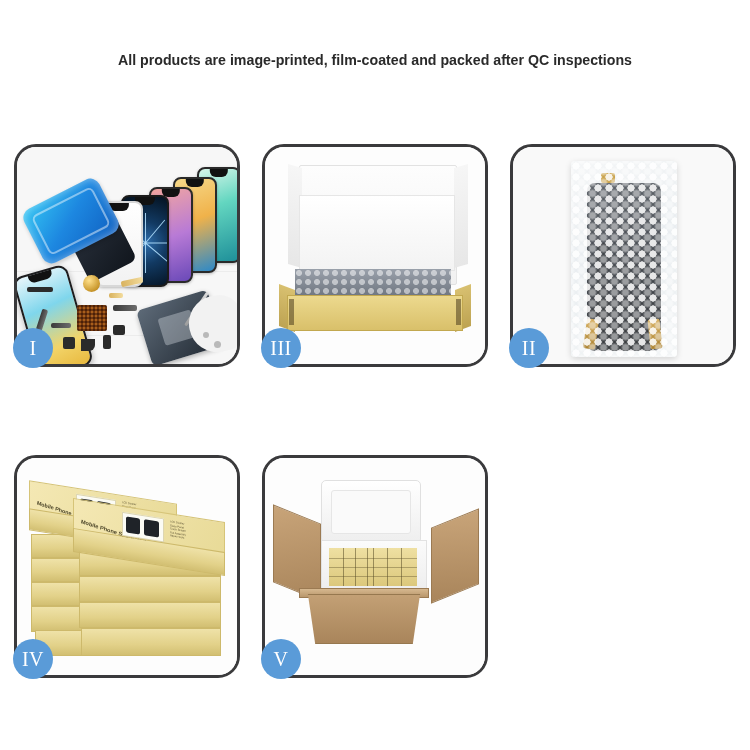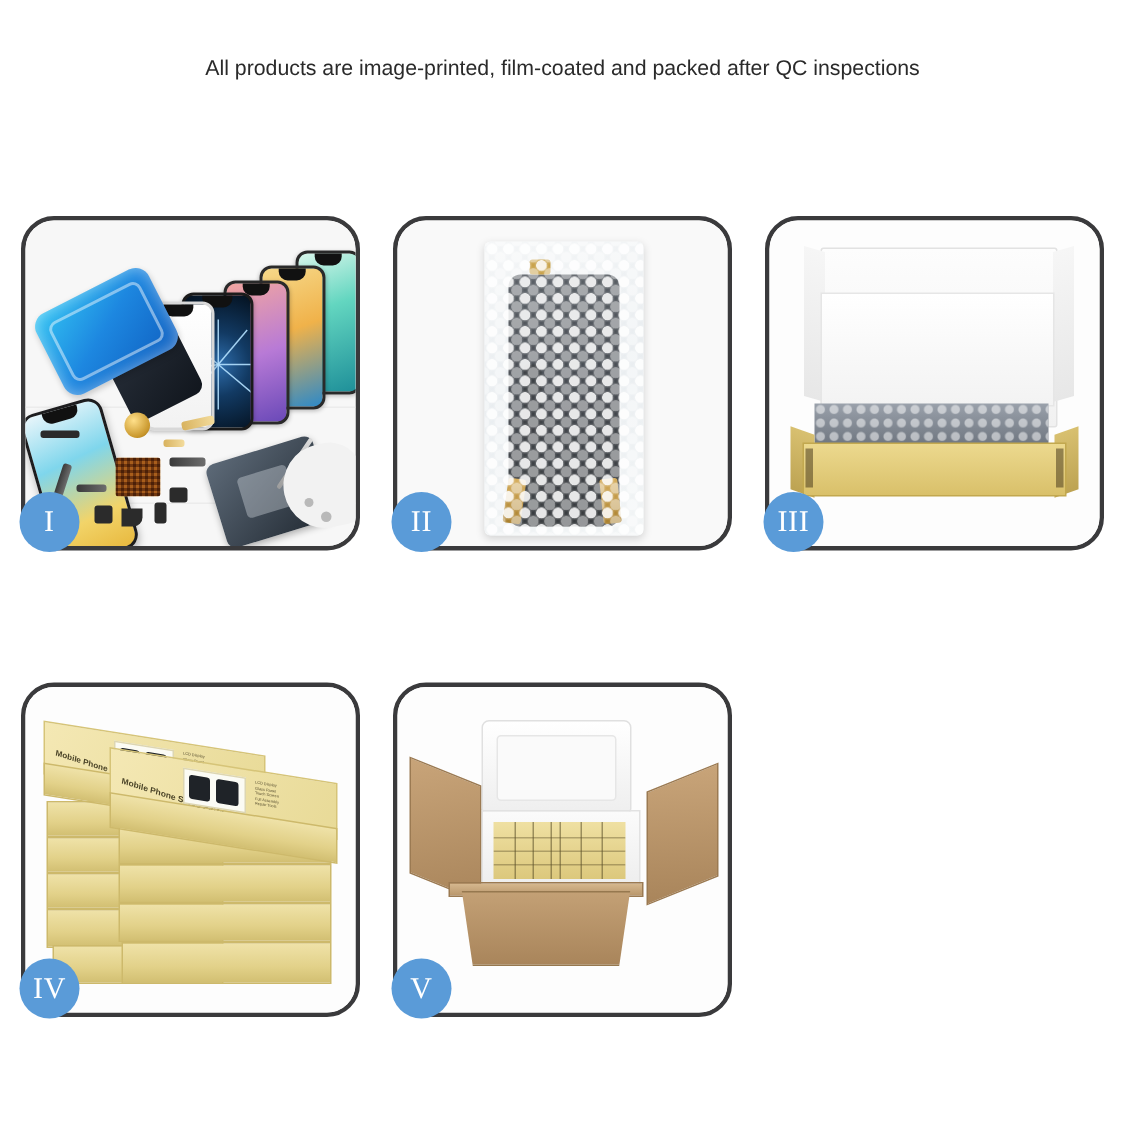--- a/index.html
+++ b/index.html
@@ -32,24 +32,24 @@
   .page-title {
     font-family: "Liberation Sans", sans-serif;
     font-size: 37px;
     font-weight: 400;
     letter-spacing: 1.1px;
     color: #1a1a1a;
     line-height: 44px;
     white-space: nowrap;
   }
   .page-subtitle {
-    margin-top: 0;
+    margin-top: 14px;
     font-family: "Liberation Sans", sans-serif;
     font-size: 14.2px;
-    font-weight: 400;
+    font-weight: 700;
     color: #2a2a2a;
     line-height: 20px;
     white-space: nowrap;
   }
 
   
   .grid {
     position: absolute;
     left: 14px;
     top: 144px;
@@ -622,47 +622,47 @@
         <div class="p1-chassis"></div>
         <div class="tweezer"></div>
         <div class="p1-hand"></div>
         <div class="chip" style="right:16px; bottom:16px; width:7px; height:7px; border-radius:50%; background:#b9b9b9;"></div>
         <div class="chip" style="right:28px; bottom:26px; width:6px; height:6px; border-radius:50%; background:#b9b9b9;"></div>
       </div>
       <div class="badge">I</div>
     </div>
 
     <div class="card">
-      <div class="card-inner p2">
-        <div class="p2-bag">
-          <div class="p2-panel"></div>
-          <div class="p2-tab"></div>
-          <div class="p2-gold-a"></div>
-          <div class="p2-gold-b"></div>
-          <div class="bubbles"></div>
-          <div class="bubbles off"></div>
-        </div>
-      </div>
-      <div class="badge">II</div>
-    </div>
-
-    <div class="card">
       <div class="card-inner p3">
         <div class="p3-lid"></div>
         <div class="p3-foam"></div>
         <div class="p3-bubble">
             <span class="bb"></span>
           </div>
         <div class="p3-box-left"></div>
         <div class="p3-box-right"></div>
         <div class="p3-box-front"></div>
         <div class="p3-corner-l"></div>
         <div class="p3-corner-r"></div>
       </div>
       <div class="badge">III</div>
+    </div>
+
+    <div class="card">
+      <div class="card-inner p2">
+        <div class="p2-bag">
+          <div class="p2-panel"></div>
+          <div class="p2-tab"></div>
+          <div class="p2-gold-a"></div>
+          <div class="p2-gold-b"></div>
+          <div class="bubbles"></div>
+          <div class="bubbles off"></div>
+        </div>
+      </div>
+      <div class="badge">II</div>
     </div>
 
     <div class="card">
       <div class="card-inner p4">
 
         <div class="stack-box" style="left:14px; top:76px;  width:116px; height:22px;"></div>
         <div class="stack-box" style="left:14px; top:100px; width:116px; height:22px;"></div>
         <div class="stack-box" style="left:14px; top:124px; width:116px; height:22px;"></div>
         <div class="stack-box" style="left:14px; top:148px; width:116px; height:24px;"></div>
         <div class="stack-box" style="left:18px; top:172px; width:112px; height:24px;"></div>

